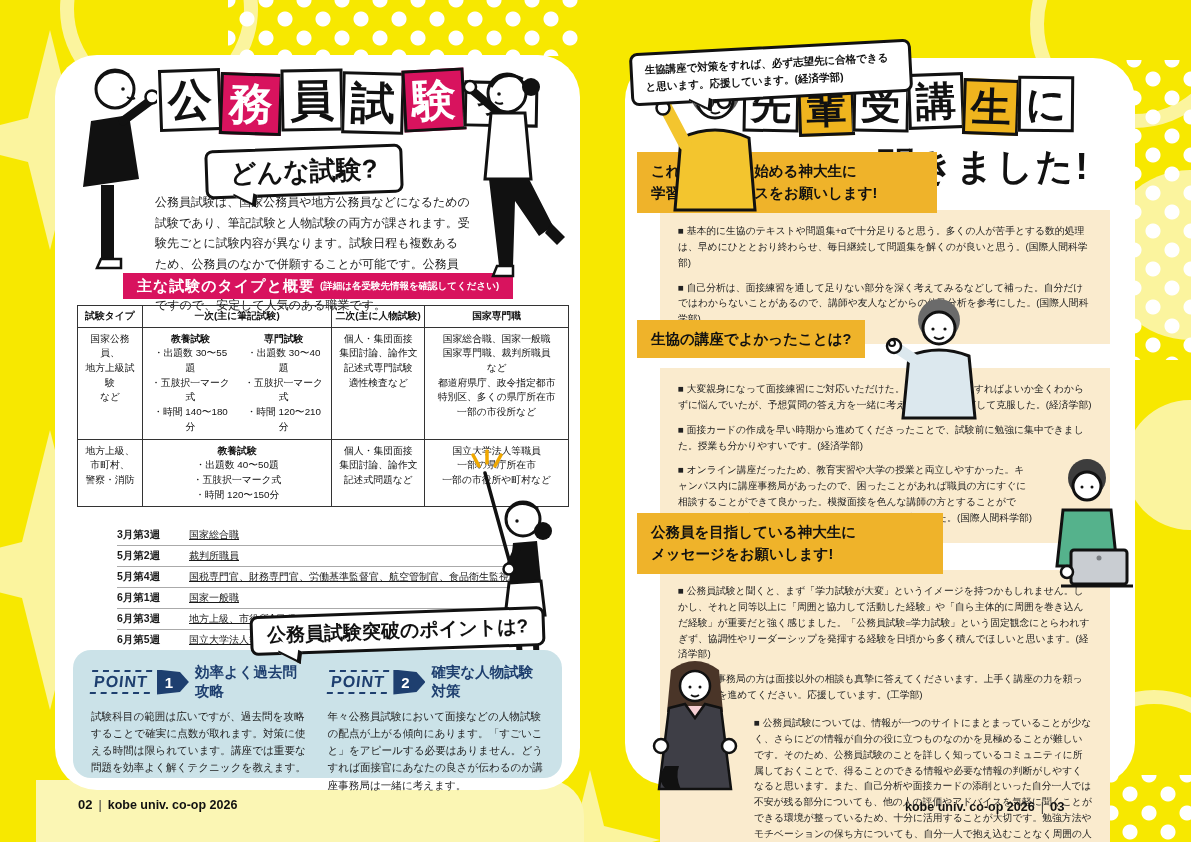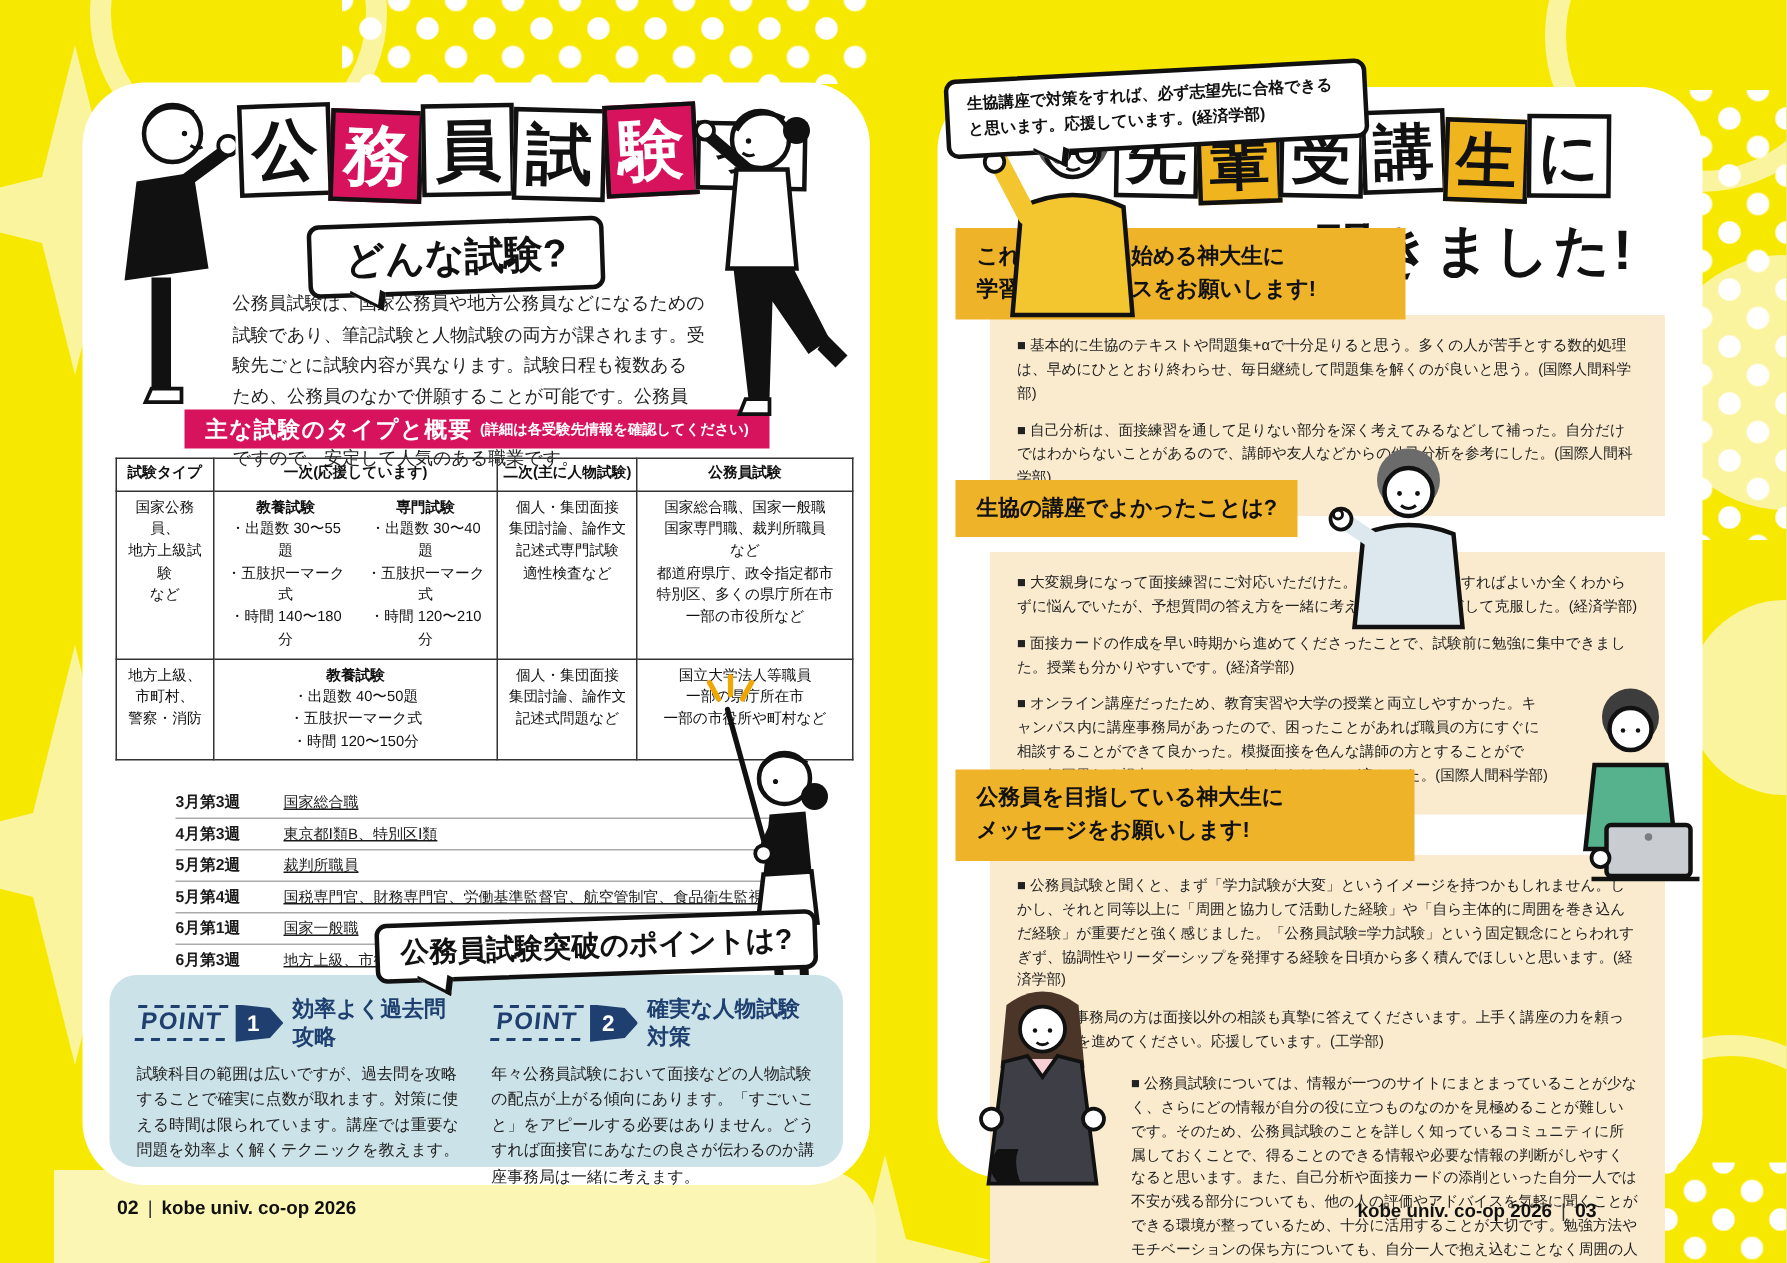--- a/index.html
+++ b/index.html
@@ -164,23 +164,23 @@
     <p class="intro">公務員試験は、国家公務員や地方公務員などになるための試験であり、筆記試験と人物試験の両方が課されます。受験先ごとに試験内容が異なります。試験日程も複数あるため、公務員のなかで併願することが可能です。公務員は景気に左右されることがなく、社会貢献度の高い仕事ですので、安定して人気のある職業です。</p>
 
     <div class="band band1">
       <span class="band-label">主な試験のタイプと概要</span>
       <span class="band-note">(詳細は各受験先情報を確認してください)</span>
     </div>
     <table class="exam-table">
       <thead>
         <tr>
           <th class="c1">試験タイプ</th>
-          <th class="c2">一次(応援しています)</th>
+          <th class="c2">一次(主に筆記試験)</th>
           <th class="c3">二次(主に人物試験)</th>
-          <th class="c4">公務員試験</th>
+          <th class="c4">国家専門職</th>
         </tr>
       </thead>
       <tbody>
         <tr>
           <td class="pre">国家公務員、
 地方上級試験
 など</td>
           <td>
             <div class="sub2">
               <div><b>教養試験</b>
@@ -223,24 +223,20 @@
         </tr>
       </tbody>
     </table>
 
     <div class="sched">
       <div class="sched-row">
           <span class="sched-week">3月第3週</span>
           <span class="sched-exams">国家総合職</span>
         </div>
       <div class="sched-row">
-          <span class="sched-week">4月第3週</span>
-          <span class="sched-exams">東京都Ⅰ類B、特別区Ⅰ類</span>
-        </div>
-      <div class="sched-row">
           <span class="sched-week">5月第2週</span>
           <span class="sched-exams">裁判所職員</span>
         </div>
       <div class="sched-row">
           <span class="sched-week">5月第4週</span>
           <span class="sched-exams">国税専門官、財務専門官、労働基準監督官、航空管制官、食品衛生監視員</span>
         </div>
       <div class="sched-row">
           <span class="sched-week">6月第1週</span>
           <span class="sched-exams">国家一般職</span>

